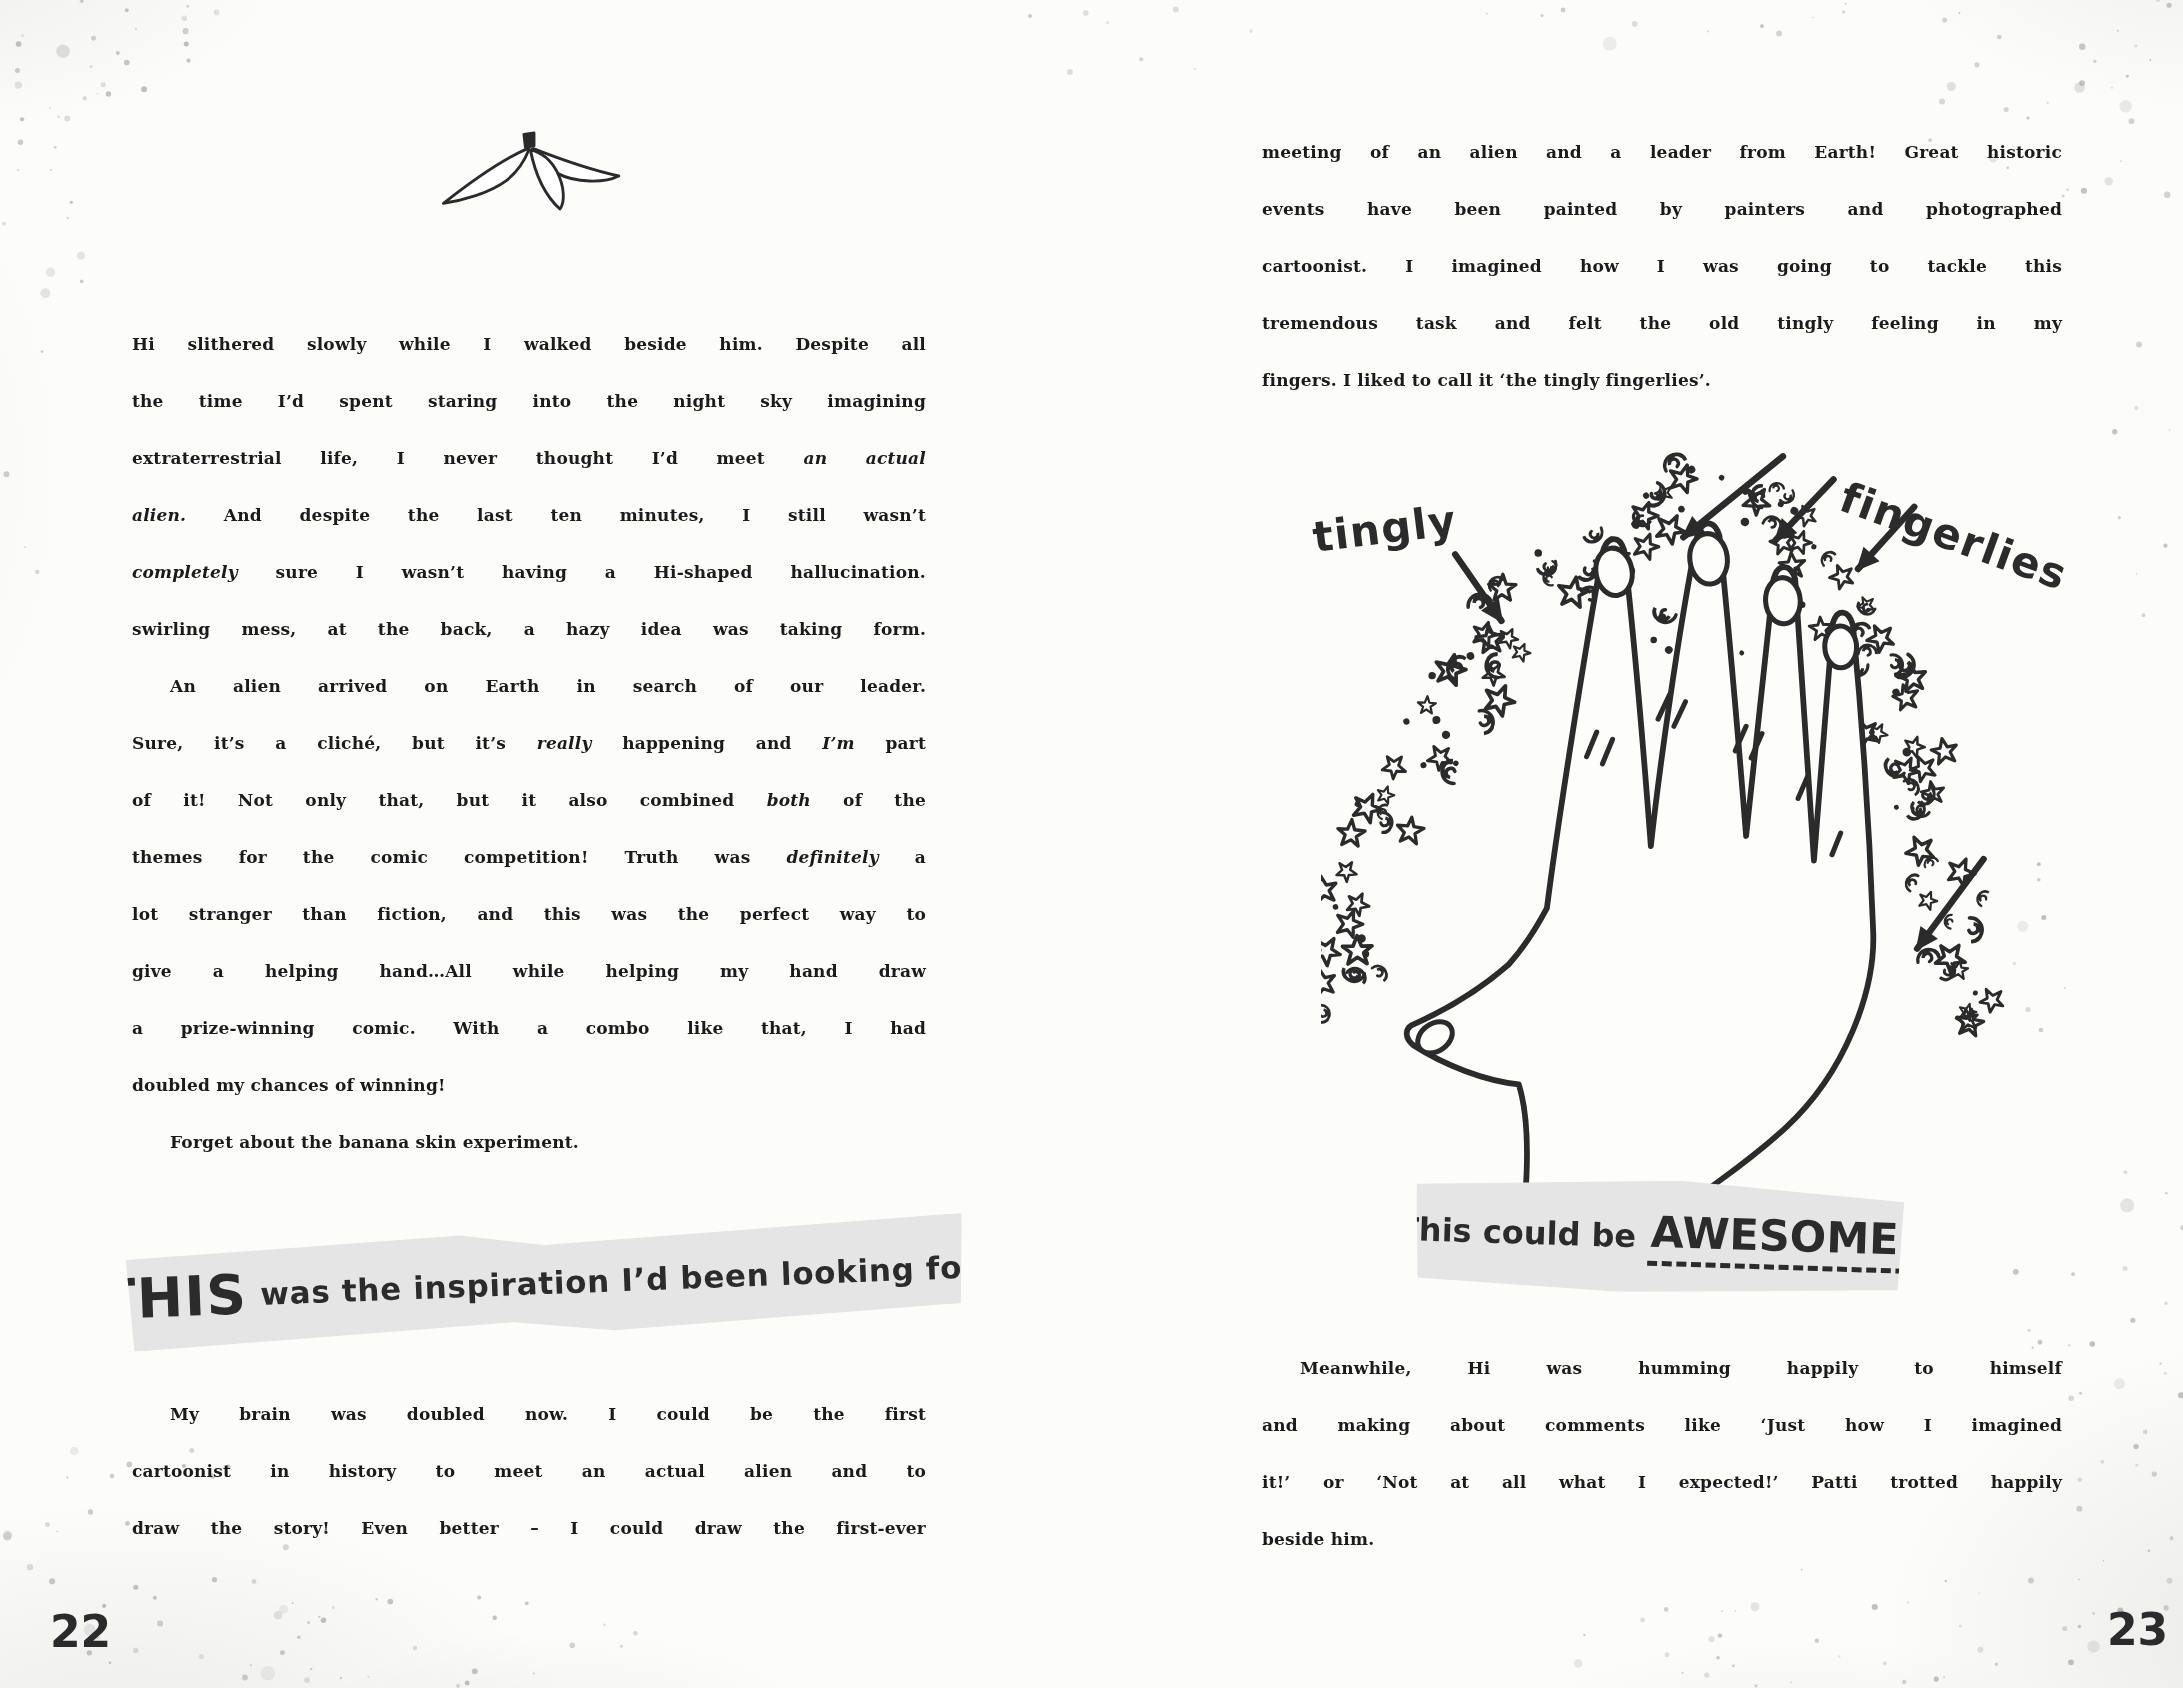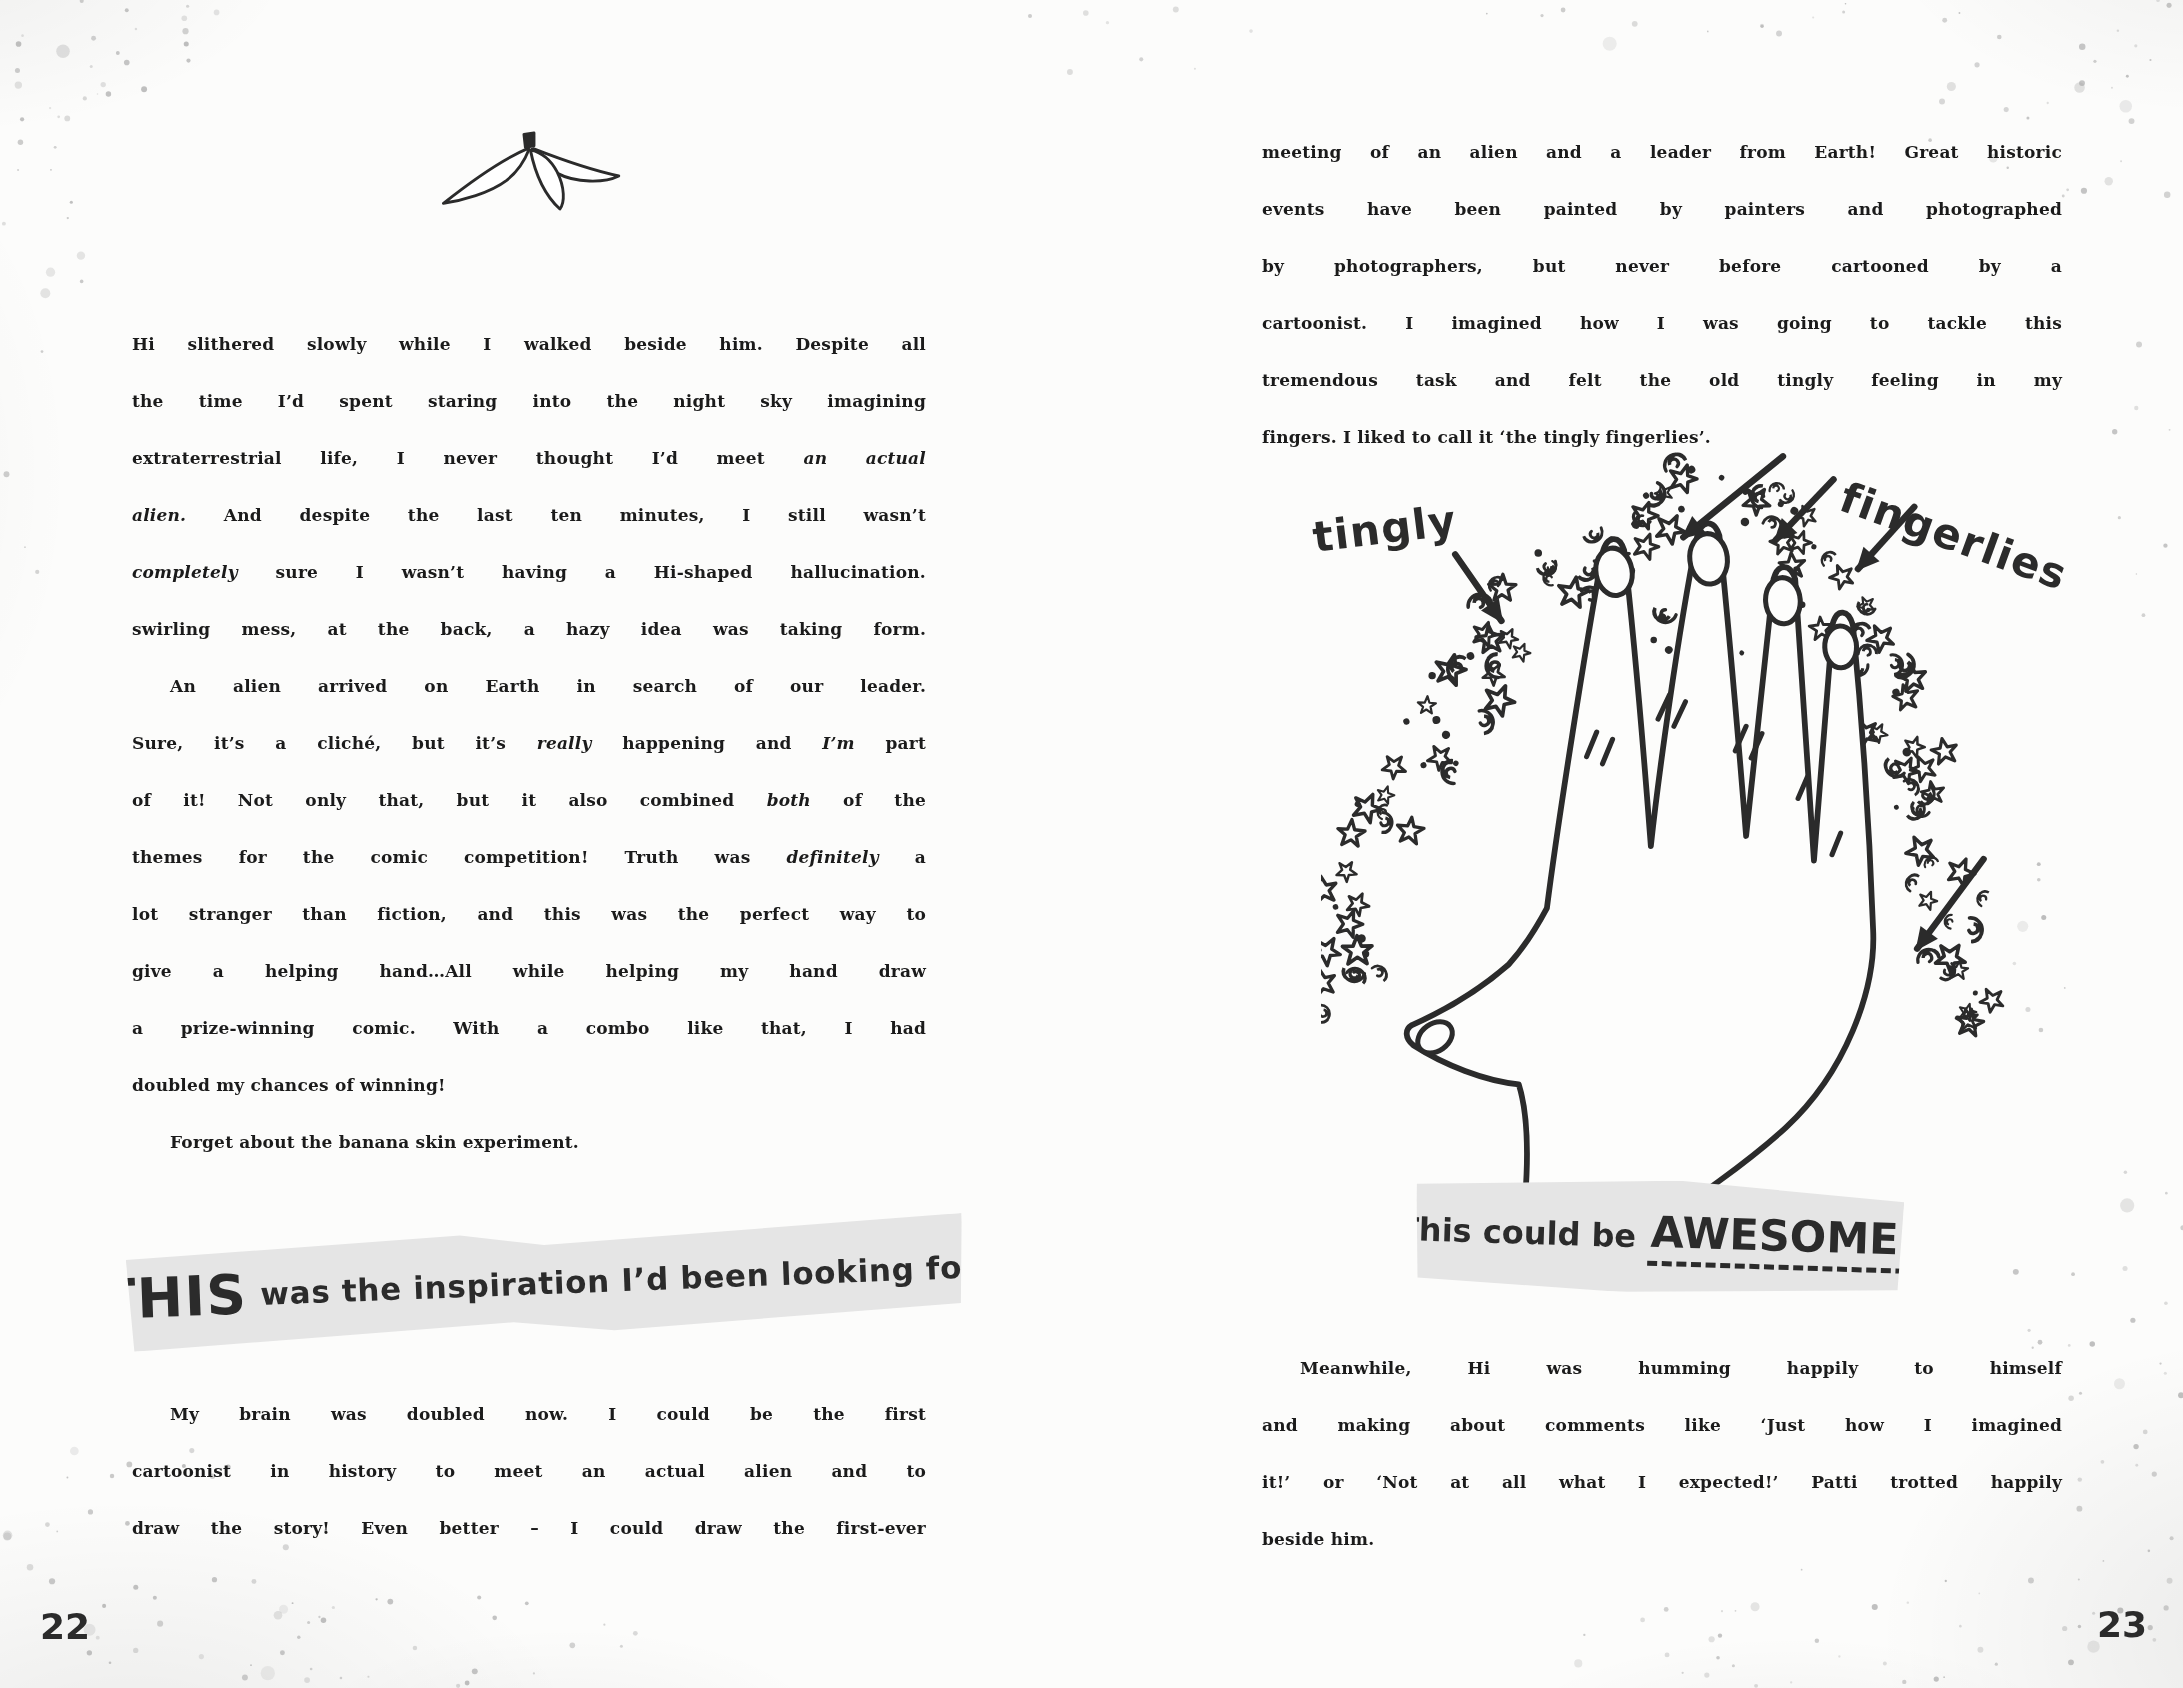--- a/index.html
+++ b/index.html
@@ -40,21 +40,21 @@
     position:absolute;left:1415px;top:1180px;width:488px;height:113px;
     background:var(--hl,#e5e5e5);transform:rotate(1.8deg);
     clip-path:polygon(0 10%, 54% 0, 100% 13%, 99.2% 91%, 42% 100%, .8% 93%);
     display:flex;align-items:center;justify-content:center;gap:11.6px;white-space:nowrap;
   }
   .caption .pre{font-size:32px;}
   .caption .awesome{font-size:43px;border-bottom:5px dashed var(--ink,#2b2b2b);padding:0 2.9px 4.3px 2.9px;}
   .label{position:absolute;font-size:42px;letter-spacing:1.4px;transform-origin:left center;}
   .label.tingly{left:1313px;top:513px;transform:rotate(-7deg);}
   .label.fingerlies{left:1842px;top:471px;transform:rotate(20deg);}
-  .pagenum{position:absolute;font-size:36px;}
+  .pagenum{position:absolute;font-size:44px;margin-left:10px;}
   .pagenum.left{left:40px;top:1606px;}
   .pagenum.right{left:2097px;top:1604px;}
   .banana{position:absolute;left:433px;top:130px;width:202px;height:97px;}
   .hand-wrap{position:absolute;left:1321px;top:433px;width:830px;height:780px;}
 </style>
 </head>
 <body>
 
 <div class="spread" style="--ink: #2b2b2b; --text: #1b1b1b; --hl: #e5e5e5; --paper: #fcfcfb;">
 
@@ -353,21 +353,20 @@
     </div>
 
     <div class="pagenum left hw">22</div>
   </section>
 
   <section>
     <div class="textcol right-col">
       <div>
           <div class="bookline">meeting of an alien and a leader from Earth! Great historic</div>
           <div class="bookline">events have been painted by painters and photographed</div>
-          <div class="bookline">by photographers, but never before cartooned by a</div>
           <div class="bookline">cartoonist. I imagined how I was going to tackle this</div>
           <div class="bookline">tremendous task and felt the old tingly feeling in my</div>
           <div class="bookline lastleft">fingers. I liked to call it ‘the tingly fingerlies’.</div>
         </div>
     </div>
 
     <div class="hand-wrap">
       <svg viewBox="1830 600 1150 1080" width="830" height="780">
         <defs>
           <path id="sym-star" d="M0,-11 L3,-3.5 L10.5,-3.5 L4.5,1.2 L6.8,9 L0,4.4 L-6.8,9 L-4.5,1.2 L-10.5,-3.5 L-3,-3.5 Z" fill="none" stroke="#2b2b2b" stroke-width="2.6" stroke-linejoin="round"></path>

